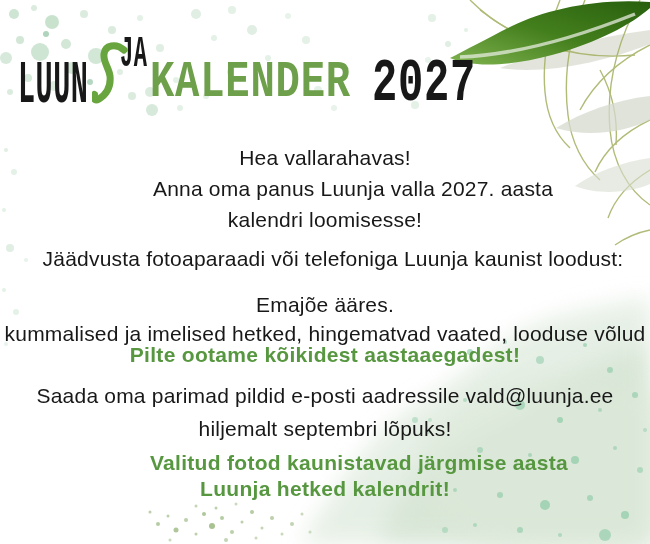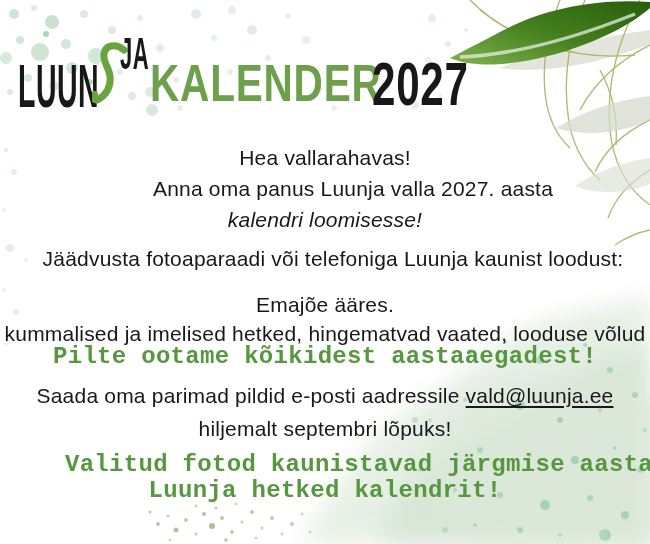--- a/index.html
+++ b/index.html
@@ -6,54 +6,53 @@
   .canvas {
     position:relative;
     width:650px; height:544px;
     overflow:hidden;
     background:#ffffff;
     font-family:"Liberation Sans", sans-serif;
   }
   .deco { position:absolute; left:0; top:0; width:650px; height:544px; pointer-events:none; z-index:0; }
 
   
-  .logo { position:absolute; left:0; top:0; width:516px; height:130px; z-index:2; }
+  .logo { position:absolute; left:0; top:0; width:516px; height:130px; z-index:2;font-family:Liberation Mono, monospace; }
   .logo span { position:absolute; line-height:1; white-space:nowrap; color:var(--text-black,#161616); }
   .luun     { left:18px;  top:55px; font-size:62px; font-weight:700; letter-spacing:1px;
               transform:scaleX(.46); transform-origin:left top; }
   .ja       { left:120px; top:32px; font-size:44px; font-weight:700; letter-spacing:1px;
               transform:scaleX(.5);  transform-origin:left top; }
   .glyph    { position:absolute; left:92px; top:42px; }
   .kalender { left:150px; top:57px; font-size:52px; font-weight:700; letter-spacing:1px;
               transform:scaleX(.78); transform-origin:left top; color:var(--logo-green,#6ea04b) !important; }
   .year     { left:372px; top:53px; font-size:62px; font-weight:700; letter-spacing:1px;
               transform:scaleX(.68); transform-origin:left top; }
 
   
   .line {
     position:absolute; left:0; width:650px;
     text-align:center; margin:0; z-index:2;
     font-size:21px; color:var(--text-black,#1b1b1b);
     letter-spacing:.2px;
   }
-  .line.green { font-size:24px; font-weight:700; color:var(--accent-green,#579740); letter-spacing:.3px;font-family:Liberation Mono, monospace; }
+  .line.green { font-size:21px; font-weight:700; color:var(--accent-green,#579740); letter-spacing:.3px; }
   .greeting  { top:146px; }
   .intro1    { top:177px;padding-left:28px; }
-  .intro2    { top:208px;font-style:italic; }
+  .intro2    { top:208px; }
   .body1     { top:247px;padding-left:8px; }
   .body2     { top:279px;margin-top:43px; }
   .body3     { top:293px; }
   .highlight { top:343px; }
   .submit    { top:384px; }
   .deadline  { top:417px; }
   .closing1  { top:451px;margin-left:34px; }
   .closing2  { top:477px; }
   .email {
     color:var(--text-black,#1b1b1b);
-    text-decoration:underline;
     text-decoration-thickness:1.5px;
     text-underline-offset:3px;
     cursor:pointer;
   }
 </style>
 </head>
 <body>
 
 <div class="canvas">
 

